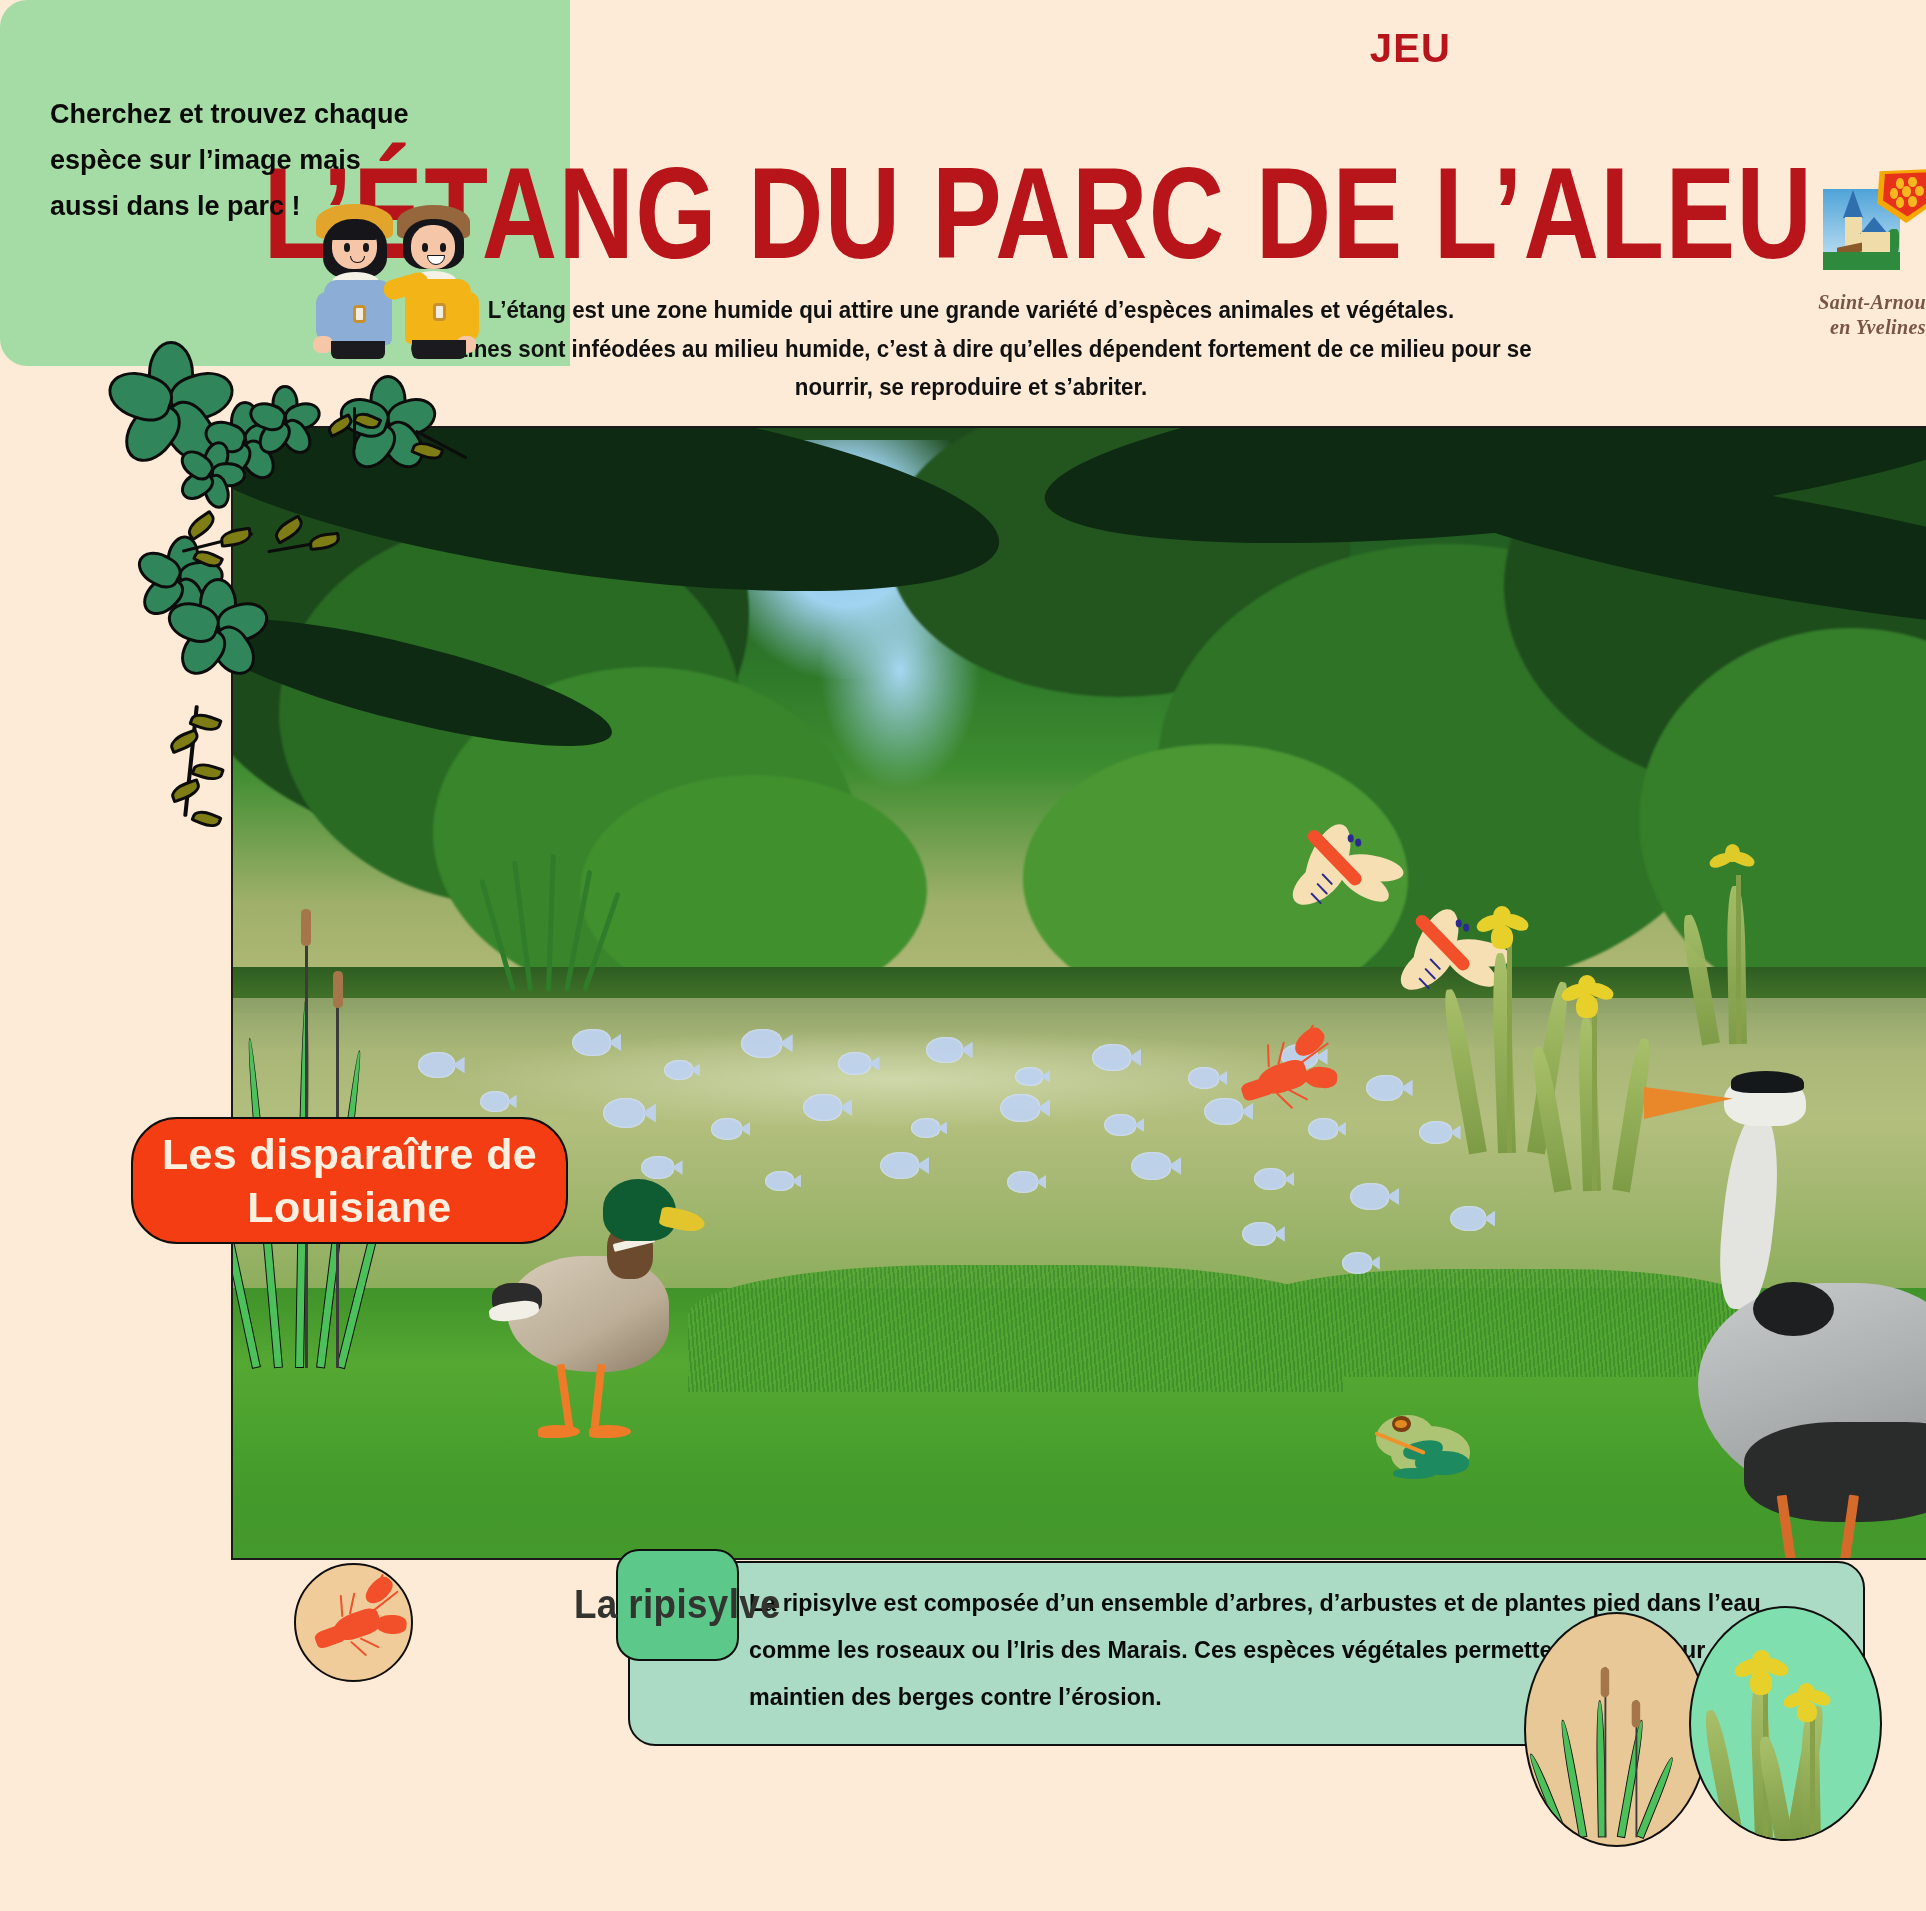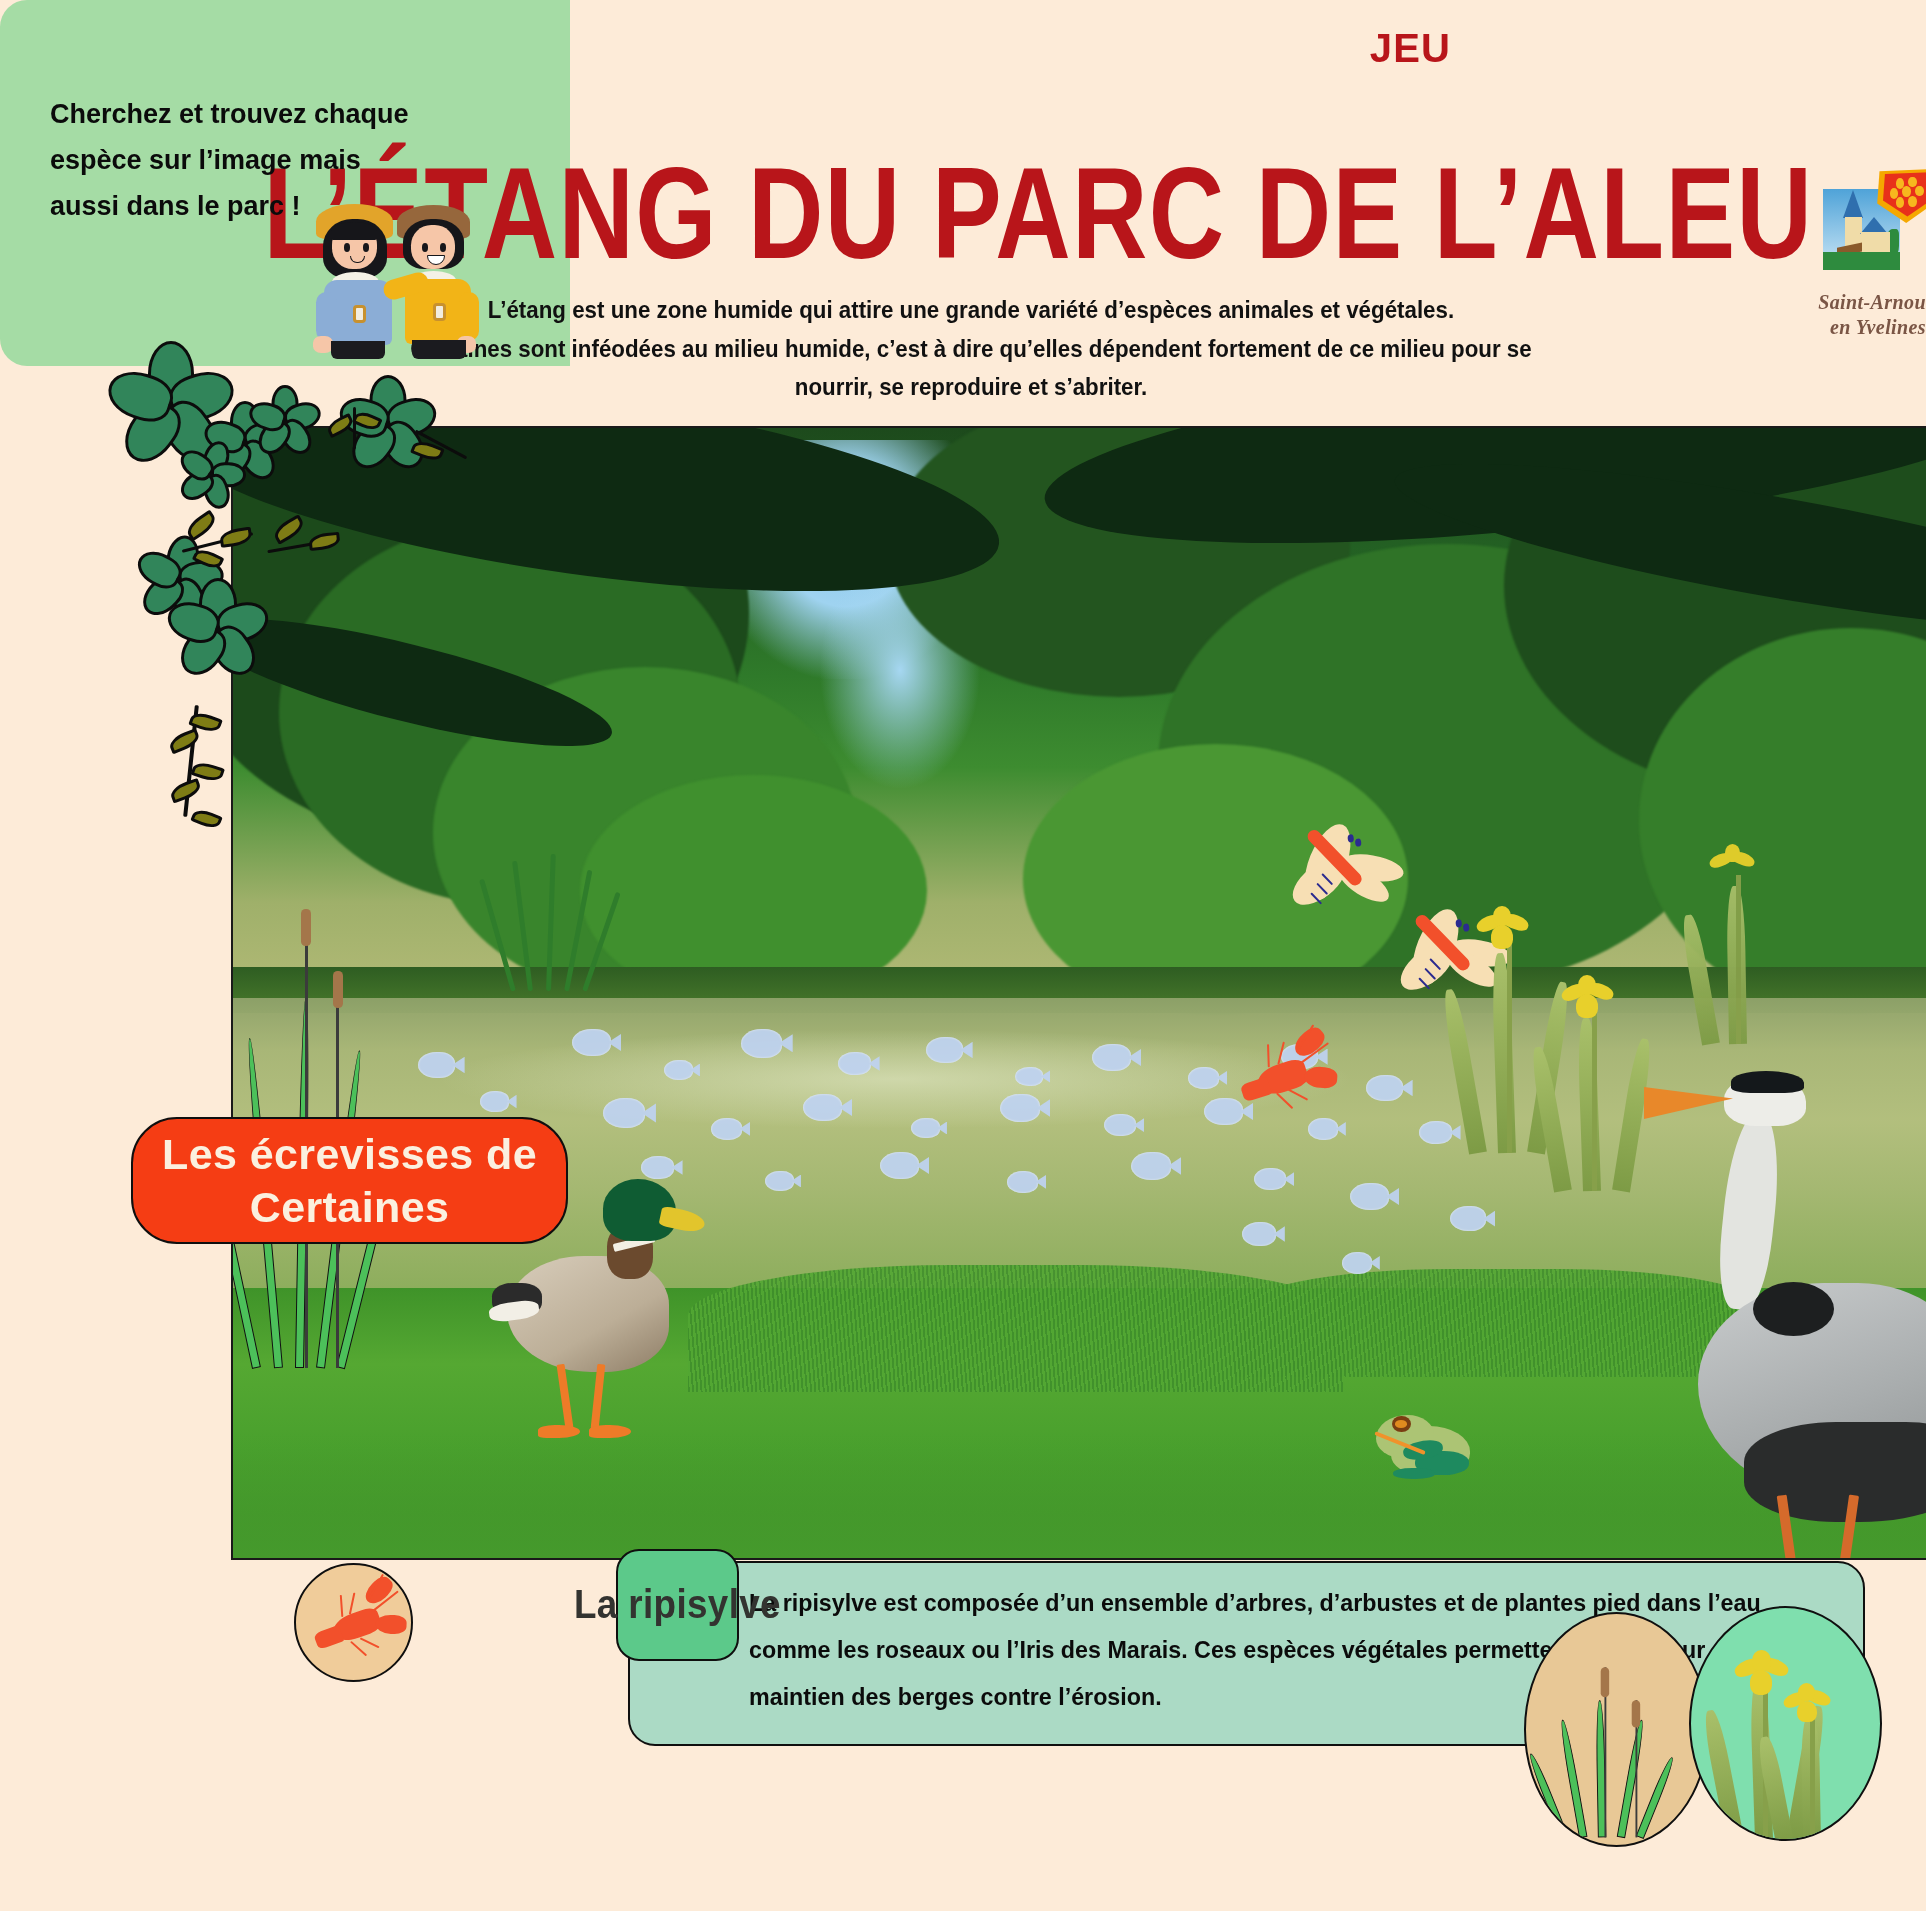--- a/index.html
+++ b/index.html
@@ -585,21 +585,21 @@
       <div class="lf" style="left:46px;top:10.8px;width:31px;height:16px;transform:rotate(-6deg);"></div>
     </div>
     <div class="leafy" style="left:277px;top:42px;width:69px;height:50px;">
       <div class="st" style="left:7.7px;top:11.6px;width:58px;height:3.1px;transform:rotate(28deg);"></div>
       <div class="lf" style="left:9.2px;top:6.2px;width:31px;height:16px;transform:rotate(22deg);"></div>
     </div>
   </div>
 
   <div class="card" id="card-crayfish">
     <div class="tab">
-      <span>Les écrevisses de Certaines</span>
+      <span>Les disparaître de Louisiane</span>
     </div>
     <div class="bubble">
       <div class="crayfish" style="left:7.7px;top:15.4px;width:104px;height:92px;transform:rotate(-20deg);">
         <div class="cbody" style="left:28.5px;top:33px;width:48px;height:25.4px;"></div>
         <div class="tail" style="left:9.2px;top:39px;width:27px;height:17px;border-radius:30% 10% 10% 30%;"></div>
         <div class="claw" style="left:70px;top:10.8px;width:31px;height:19px;transform:rotate(-24deg);"></div>
         <div class="claw" style="left:70px;top:47px;width:31px;height:19px;transform:rotate(22deg);"></div>
         <div class="ant" style="left:72px;top:25.4px;width:30px;transform:rotate(-40deg);"></div>
         <div class="ant" style="left:72px;top:37px;width:33px;transform:rotate(-18deg);"></div>
         <div class="ant" style="left:42px;top:32px;width:21.6px;transform:rotate(-74deg);"></div>

